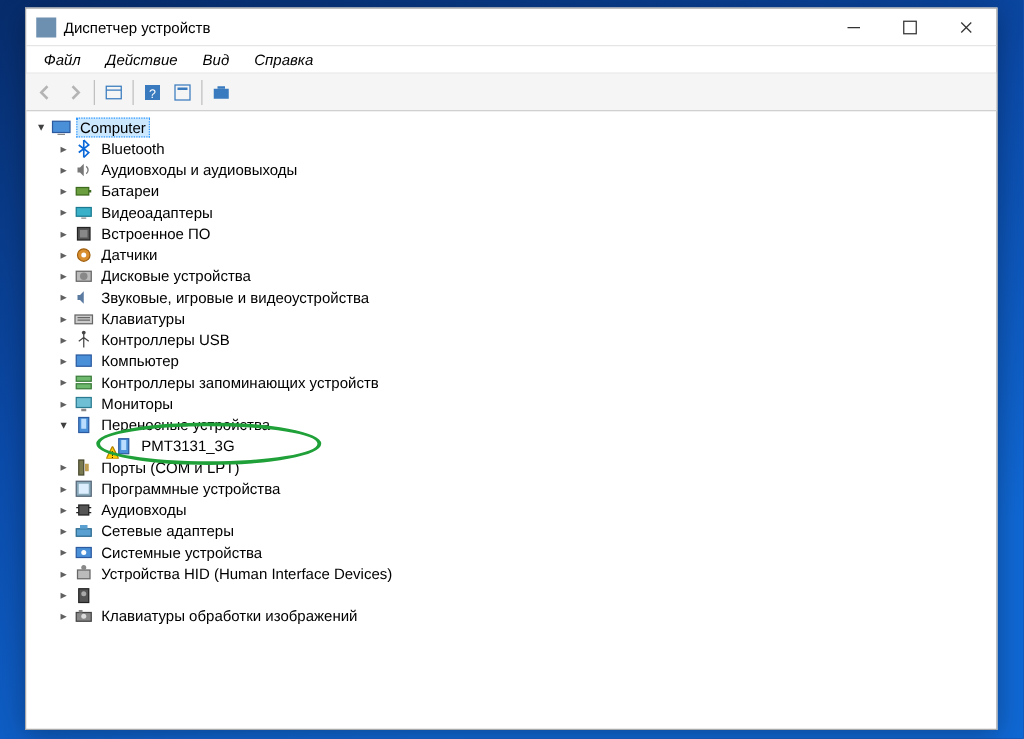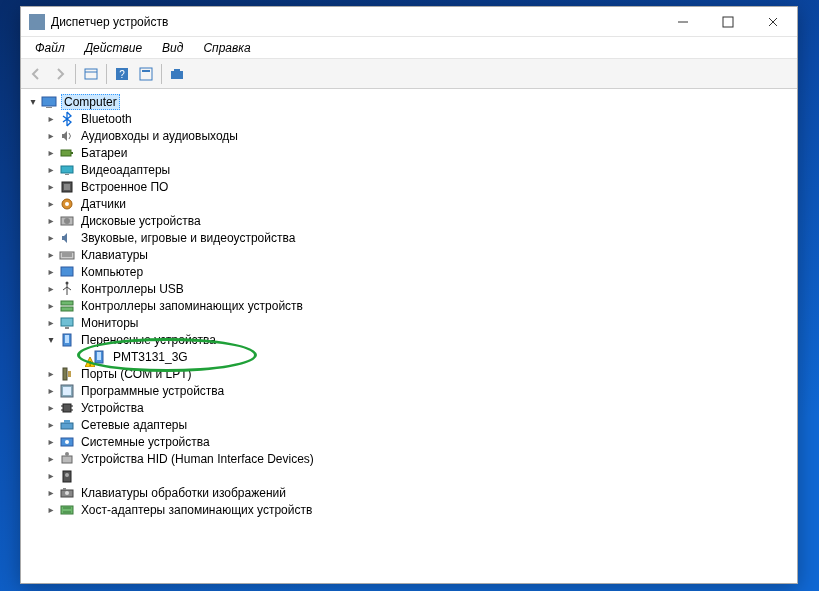--- a/index.html
+++ b/index.html
@@ -219,35 +219,35 @@
                 <line x1="3" y1="9" x2="13" y2="9" stroke="#666"></line>
               </svg>
             </span>
           <span class="node-label">Клавиатуры</span>
         </div>
 
         <div class="node depth-1">
           <span class="arrow collapsed"></span>
           <span class="node-icon">
               <svg class="ic" viewBox="0 0 16 16">
-                <rect x="2" y="3" width="12" height="9" fill="#4a90d9" stroke="#2c5aa0"></rect>
-              </svg>
-            </span>
-          <span class="node-label">Компьютер</span>
-        </div>
-
-        <div class="node depth-1">
-          <span class="arrow collapsed"></span>
-          <span class="node-icon">
-              <svg class="ic" viewBox="0 0 16 16">
                 <path d="M8 2 L8 14 M8 6 L4 9 M8 6 L12 9" stroke="#444" fill="none"></path>
                 <circle cx="8" cy="2" r="1.5" fill="#444"></circle>
               </svg>
             </span>
           <span class="node-label">Контроллеры USB</span>
+        </div>
+
+        <div class="node depth-1">
+          <span class="arrow collapsed"></span>
+          <span class="node-icon">
+              <svg class="ic" viewBox="0 0 16 16">
+                <rect x="2" y="3" width="12" height="9" fill="#4a90d9" stroke="#2c5aa0"></rect>
+              </svg>
+            </span>
+          <span class="node-label">Компьютер</span>
         </div>
 
         <div class="node depth-1">
           <span class="arrow collapsed"></span>
           <span class="node-icon">
               <svg class="ic" viewBox="0 0 16 16">
                 <rect x="2" y="3" width="12" height="4" fill="#6fb96f" stroke="#3a7a3a"></rect>
                 <rect x="2" y="9" width="12" height="4" fill="#6fb96f" stroke="#3a7a3a"></rect>
               </svg>
             </span>
@@ -317,21 +317,21 @@
           <span class="arrow collapsed"></span>
           <span class="node-icon">
               <svg class="ic" viewBox="0 0 16 16">
                 <rect x="4" y="4" width="8" height="8" fill="#555" stroke="#222"></rect>
                 <line x1="2" y1="6" x2="4" y2="6" stroke="#222"></line>
                 <line x1="2" y1="10" x2="4" y2="10" stroke="#222"></line>
                 <line x1="12" y1="6" x2="14" y2="6" stroke="#222"></line>
                 <line x1="12" y1="10" x2="14" y2="10" stroke="#222"></line>
               </svg>
             </span>
-          <span class="node-label">Устройства</span>
+          <span class="node-label">Аудиовходы</span>
         </div>
 
         <div class="node depth-1">
           <span class="arrow collapsed"></span>
           <span class="node-icon">
               <svg class="ic" viewBox="0 0 16 16">
                 <rect x="2" y="6" width="12" height="6" fill="#5aa0d0" stroke="#2c6a90"></rect>
                 <rect x="5" y="3" width="6" height="3" fill="#5aa0d0"></rect>
               </svg>
             </span>
@@ -375,30 +375,19 @@
           <span class="node-icon">
               <svg class="ic" viewBox="0 0 16 16">
                 <rect x="2" y="5" width="12" height="7" fill="#888" stroke="#444"></rect>
                 <circle cx="8" cy="8" r="2" fill="#ddd"></circle>
                 <rect x="4" y="3" width="3" height="2" fill="#888"></rect>
               </svg>
             </span>
           <span class="node-label">Клавиатуры обработки изображений</span>
         </div>
 
-        <div class="node depth-1">
-          <span class="arrow collapsed"></span>
-          <span class="node-icon">
-              <svg class="ic" viewBox="0 0 16 16">
-                <rect x="2" y="4" width="12" height="8" fill="#6fb96f" stroke="#3a7a3a"></rect>
-                <line x1="4" y1="6" x2="12" y2="6" stroke="#3a7a3a"></line>
-                <line x1="4" y1="10" x2="12" y2="10" stroke="#3a7a3a"></line>
-              </svg>
-            </span>
-          <span class="node-label">Хост-адаптеры запоминающих устройств</span>
-        </div>
 
       </div>
       <div class="highlight-oval"></div>
     </div>
 
   </div>
 </div>
 
 </body></html>

